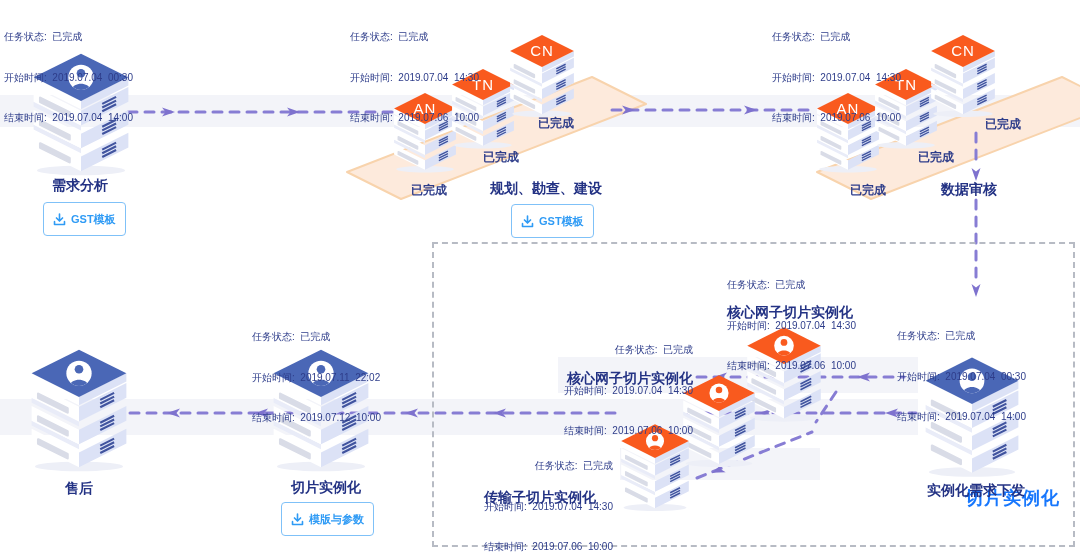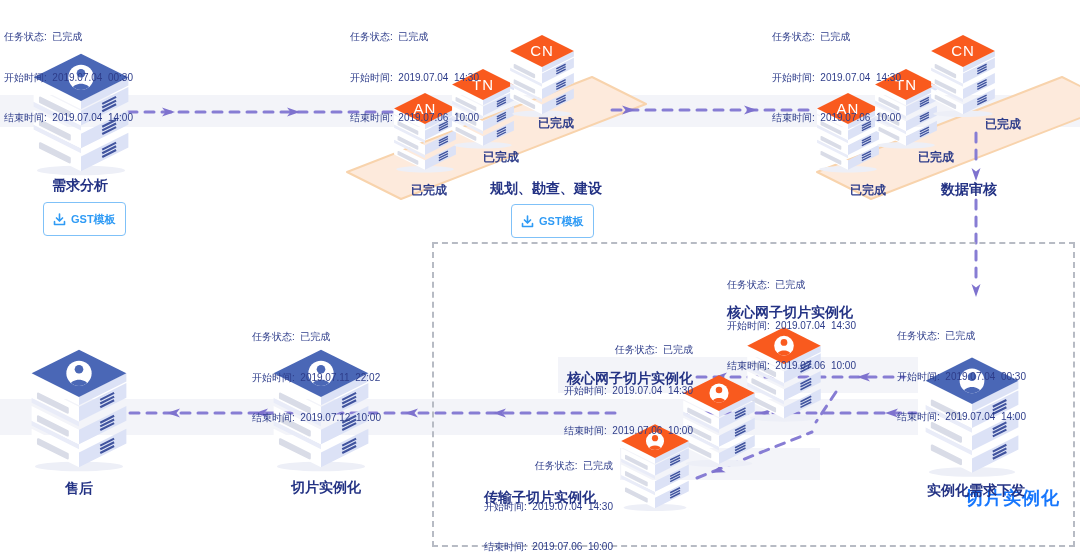--- a/index.html
+++ b/index.html
@@ -249,14 +249,20 @@
         <use href="#dl-ico"></use>
       </svg>
     <span>GST模板</span>
   </button>
   <button class="dl-btn" style="left:511px;top:204px;">
     <svg viewBox="0 0 12 12">
         <use href="#dl-ico"></use>
       </svg>
     <span>GST模板</span>
   </button>
+  <button class="dl-btn" style="left:281px;top:502px;">
+    <svg viewBox="0 0 12 12">
+        <use href="#dl-ico"></use>
+      </svg>
+    <span>模版与参数</span>
+  </button>
 
 </div>
 
 </body></html>

